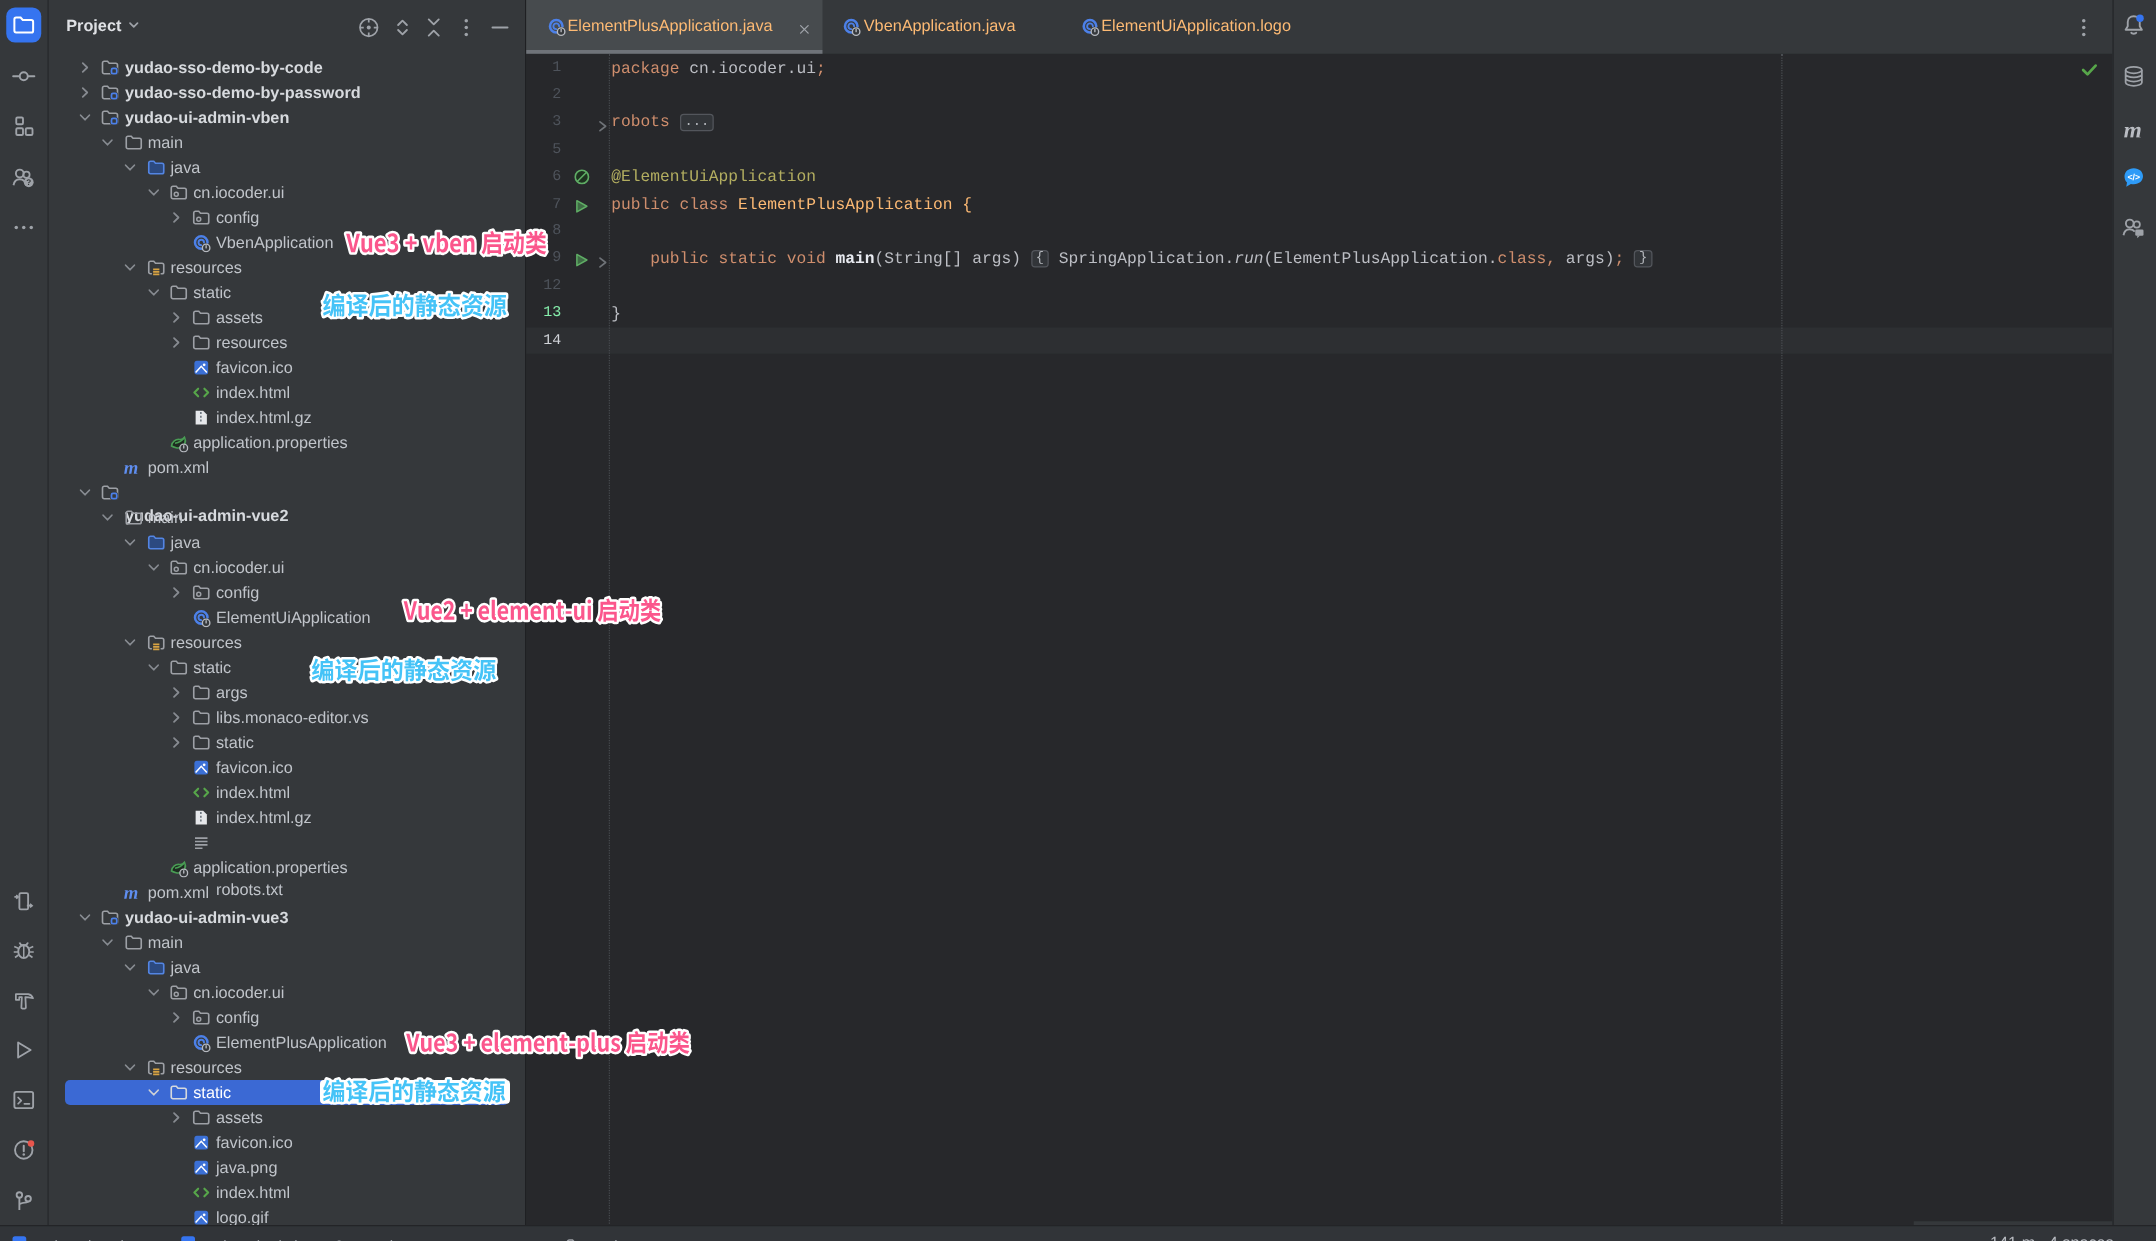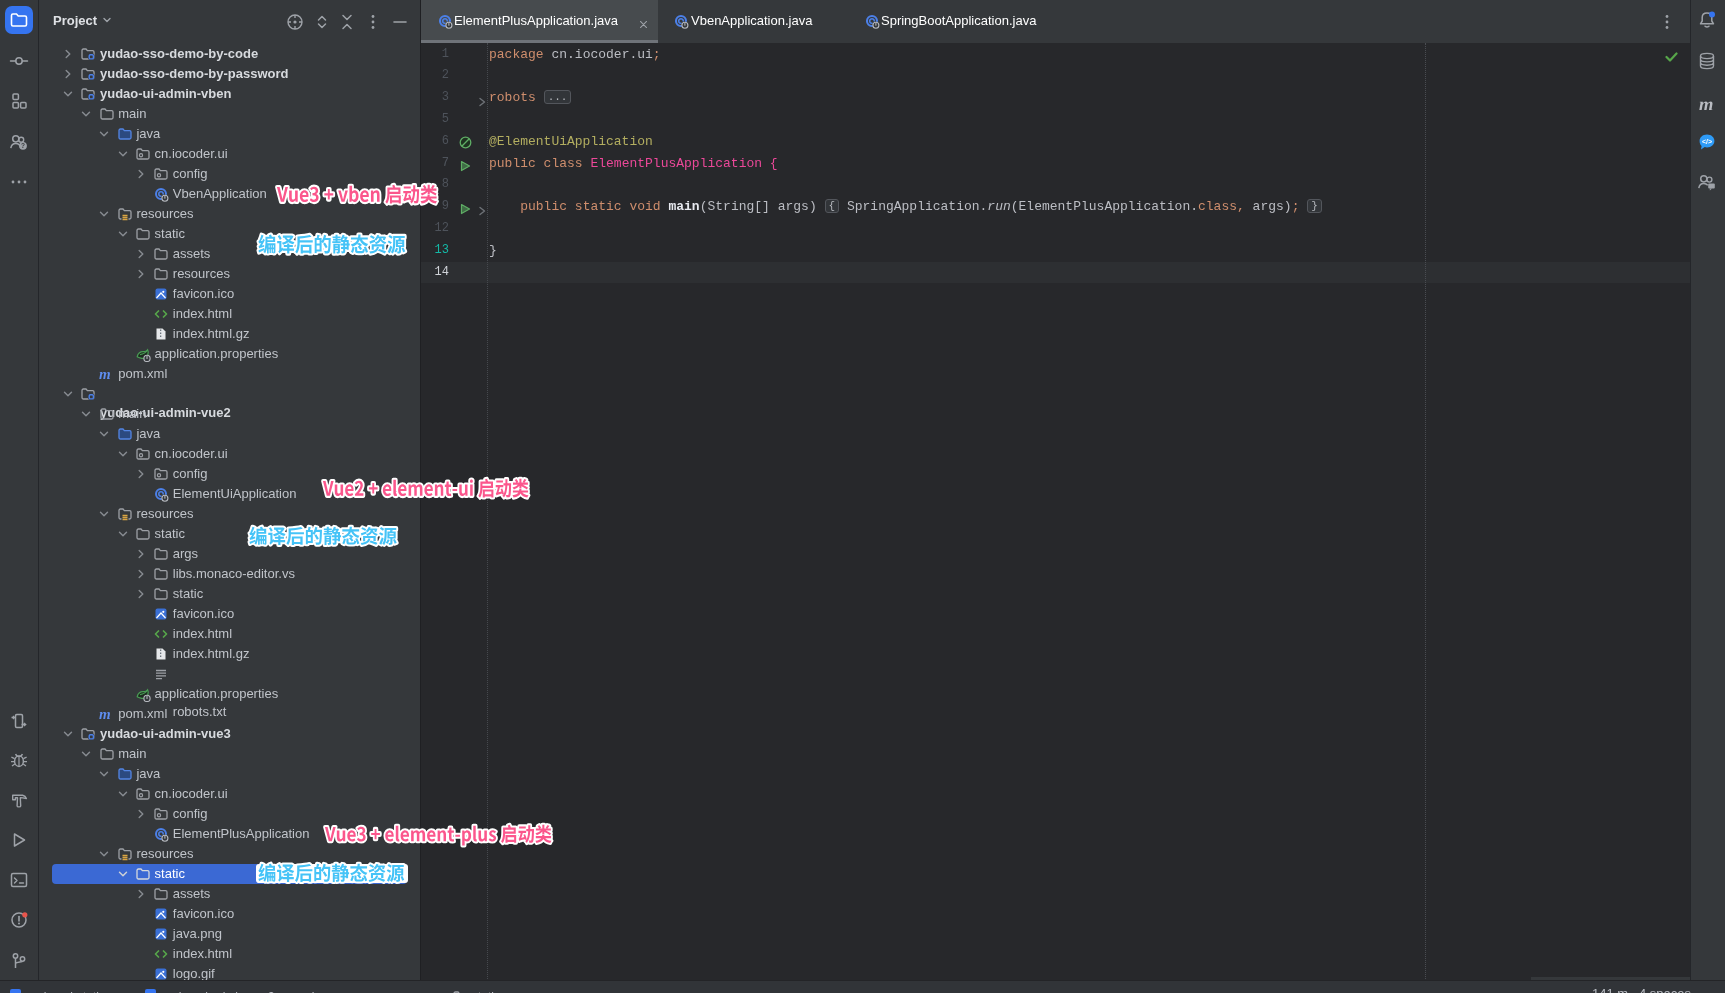--- a/index.html
+++ b/index.html
@@ -2,21 +2,21 @@
 <html><head><meta charset="utf-8"><style>
 *{margin:0;padding:0;box-sizing:border-box}
 body{width:1725px;height:993px;position:relative;overflow:hidden;background:#27282b;font-family:'Liberation Sans',sans-serif;-webkit-font-smoothing:antialiased}
 .ci{position:absolute;width:16px;height:16px}
 .tl{position:absolute;font:13px 'Liberation Sans',sans-serif;color:#c0c4ca;line-height:20px;white-space:pre}
 .tl.b{font-weight:bold;color:#d7dade}
 .tl.sel{color:#fff}
 .gn{font:12px 'Liberation Mono',monospace;line-height:21.8px}
 .cl{position:absolute;left:68px;font:13px 'Liberation Mono',monospace;line-height:21.8px;white-space:pre}
 .fold{display:inline-block;background:#323539;border:1px solid #53565c;border-radius:3px;color:#b5b8bd;padding:0 3px;line-height:12px;font-size:11px;vertical-align:1px}
-.tabt{position:absolute;top:13px;font:13px 'Liberation Sans',sans-serif;color:#ffffff}
+.tabt{position:absolute;top:13px;font:13px 'Liberation Sans',sans-serif;color:#fdba74}
 </style></head><body>
 
 <div style="position:absolute;left:0;top:0;width:39px;height:993px;background:#35383b;border-right:1px solid #24262a">
     <div style="position:absolute;left:5px;top:6px;width:28px;height:28px;border-radius:7px;background:#3574f0"></div>
 <div style="position:absolute;left:9px;top:10px;width:20px;height:20px"><svg width="20" height="20" viewBox="0 0 20 20" fill="none">
         <path d="M2.5 5.5 C2.5 4.7 3.1 4 3.9 4 H7.5 l1.7 2 H16 C16.9 6 17.5 6.7 17.5 7.5 V14.5 C17.5 15.3 16.9 16 16.1 16 H3.9 C3.1 16 2.5 15.3 2.5 14.5 Z" stroke="#fff" stroke-width="1.6"></path>
       </svg></div>
 <div style="position:absolute;left:9px;top:51px;width:20px;height:20px"><svg width="20" height="20" viewBox="0 0 20 20" fill="none">
         <circle cx="10" cy="10" r="3.2" stroke="#9ea2a8" stroke-width="1.5"></circle>
         <path d="M1.5 10 h5 M13.5 10 h5" stroke="#9ea2a8" stroke-width="1.5" stroke-linecap="round"></path>
@@ -449,39 +449,39 @@
           <circle cx="11.9" cy="12.3" r="3" stroke="#b6b9bf" stroke-width="1.1" fill="#35383b"></circle>
           <path d="M11.9 10.6 v1.7" stroke="#b6b9bf" stroke-width="1.1" stroke-linecap="round"></path>
         </svg></div>
 <div class="tabt" style="left:270px">VbenApplication.java</div>
 <div style="position:absolute;left:443px;top:13px;width:17px;height:17px"><svg width="16" height="16" viewBox="0 0 16 16" fill="none">
           <path d="M13 8 a5 5 0 1 0 -5 5" stroke="#4c80e8" stroke-width="2.1" stroke-linecap="round"></path>
           <path d="M10.3 8 a2.3 2.3 0 1 0 -2.3 2.3" stroke="#4c80e8" stroke-width="1.5" stroke-linecap="round"></path>
           <circle cx="11.9" cy="12.3" r="3" stroke="#b6b9bf" stroke-width="1.1" fill="#35383b"></circle>
           <path d="M11.9 10.6 v1.7" stroke="#b6b9bf" stroke-width="1.1" stroke-linecap="round"></path>
         </svg></div>
-<div class="tabt" style="left:460px">SpringBootApplication.java</div>
+<div class="tabt" style="left:460px">ElementUiApplication.logo</div>
 <div style="position:absolute;left:1236px;top:12px;width:20px;height:20px"><svg width="20" height="20" viewBox="0 0 20 20" fill="none">
           <circle cx="10" cy="4.5" r="1.4" fill="#9ea2a8"></circle>
           <circle cx="10" cy="10" r="1.4" fill="#9ea2a8"></circle>
           <circle cx="10" cy="15.5" r="1.4" fill="#9ea2a8"></circle>
         </svg></div>
 </div>
  <div style="position:absolute;left:0;top:261.6px;width:1269px;height:21.8px;background:#2d2f32"></div>
  <div style="position:absolute;left:0;top:0;width:69px;height:981px">
       <div style="position:absolute;right:41px;top:43.6px;color:#4e535b" class="gn">1</div>
 <div style="position:absolute;right:41px;top:65.4px;color:#4e535b" class="gn">2</div>
 <div style="position:absolute;right:41px;top:87.2px;color:#4e535b" class="gn">3</div>
 <div style="position:absolute;right:41px;top:109.0px;color:#4e535b" class="gn">5</div>
 <div style="position:absolute;right:41px;top:130.8px;color:#4e535b" class="gn">6</div>
 <div style="position:absolute;right:41px;top:152.6px;color:#4e535b" class="gn">7</div>
 <div style="position:absolute;right:41px;top:174.4px;color:#4e535b" class="gn">8</div>
 <div style="position:absolute;right:41px;top:196.2px;color:#4e535b" class="gn">9</div>
 <div style="position:absolute;right:41px;top:218.0px;color:#4e535b" class="gn">12</div>
-<div style="position:absolute;right:41px;top:239.8px;color:#14b8a6" class="gn">13</div>
+<div style="position:absolute;right:41px;top:239.8px;color:#86efac" class="gn">13</div>
 <div style="position:absolute;right:41px;top:261.6px;color:#d0d3d8" class="gn">14</div>
     </div>
 
 <div style="position:absolute;left:56px;top:93.2px"><svg width="10" height="10" viewBox="0 0 10 10">
         <path d="M3 1.5 L7.5 5 L3 8.5" stroke="#6e7277" stroke-width="1.4" fill="none" stroke-linecap="round" stroke-linejoin="round"></path>
       </svg></div>
 <div style="position:absolute;left:38px;top:134.8px"><svg width="13" height="13" viewBox="0 0 13 13">
         <circle cx="6.5" cy="6.5" r="5.3" fill="#1e3220" stroke="#5fad65" stroke-width="1.3"></circle>
         <path d="M2.8 10.2 L10.2 2.8" stroke="#5fad65" stroke-width="1.3"></path>
       </svg></div>
@@ -494,21 +494,21 @@
 <div style="position:absolute;left:56px;top:202.2px"><svg width="10" height="10" viewBox="0 0 10 10">
         <path d="M3 1.5 L7.5 5 L3 8.5" stroke="#6e7277" stroke-width="1.4" fill="none" stroke-linecap="round" stroke-linejoin="round"></path>
       </svg></div>
 
  <div style="position:absolute;left:66px;top:43px;width:1px;height:938px;border-left:1px dotted #46494e"></div>
  <div style="position:absolute;left:1004px;top:43px;width:1px;height:938px;border-left:1px dotted #4a4d52"></div>
  <div style="position:absolute;left:0;top:0">
       <div class="cl" style="top:43.6px"><span style="color:#cf8e6d">package</span> <span style="color:#bcbec4">cn.iocoder.ui</span><span style="color:#cf8e6d">;</span></div>
 <div class="cl" style="top:87.2px"><span style="color:#cf8e6d">robots</span> <span class="fold">...</span></div>
 <div class="cl" style="top:130.8px"><span style="color:#b3ae60">@ElementUiApplication</span></div>
-<div class="cl" style="top:152.6px"><span style="color:#cf8e6d">public class</span> <span style="color:#ec4899">ElementPlusApplication {</span></div>
+<div class="cl" style="top:152.6px"><span style="color:#cf8e6d">public class</span> <span style="color:#fdba74">ElementPlusApplication {</span></div>
 <div class="cl" style="top:196.2px"><span style="color:#bcbec4">    </span><span style="color:#cf8e6d">public static void</span> <span style="color:#e8eaf0;font-weight:bold">main</span><span style="color:#bcbec4">(String[] args) </span><span class="fold">{</span><span style="color:#bcbec4"> SpringApplication.<i>run</i>(ElementPlusApplication.</span><span style="color:#cf8e6d">class,</span><span style="color:#bcbec4"> args)</span><span style="color:#cf8e6d">;</span> <span class="fold">}</span></div>
 <div class="cl" style="top:239.8px"><span style="color:#bcbec4">}</span></div>
     </div>
  <div style="position:absolute;left:1244px;top:48px;width:13px;height:10px"><svg width="13" height="10" viewBox="0 0 13 10">
         <path d="M1.5 5 L5 8.5 L11.5 1.5" stroke="#57a64a" stroke-width="2.2" fill="none" stroke-linecap="round" stroke-linejoin="round"></path>
       </svg></div>
 </div>
 <div style="position:absolute;left:1531px;top:977px;width:159px;height:4px;background:#35383b"></div>
 
 <div style="position:absolute;left:1690px;top:0;width:35px;height:993px;background:#35383b;border-left:1px solid #24262a"></div>

